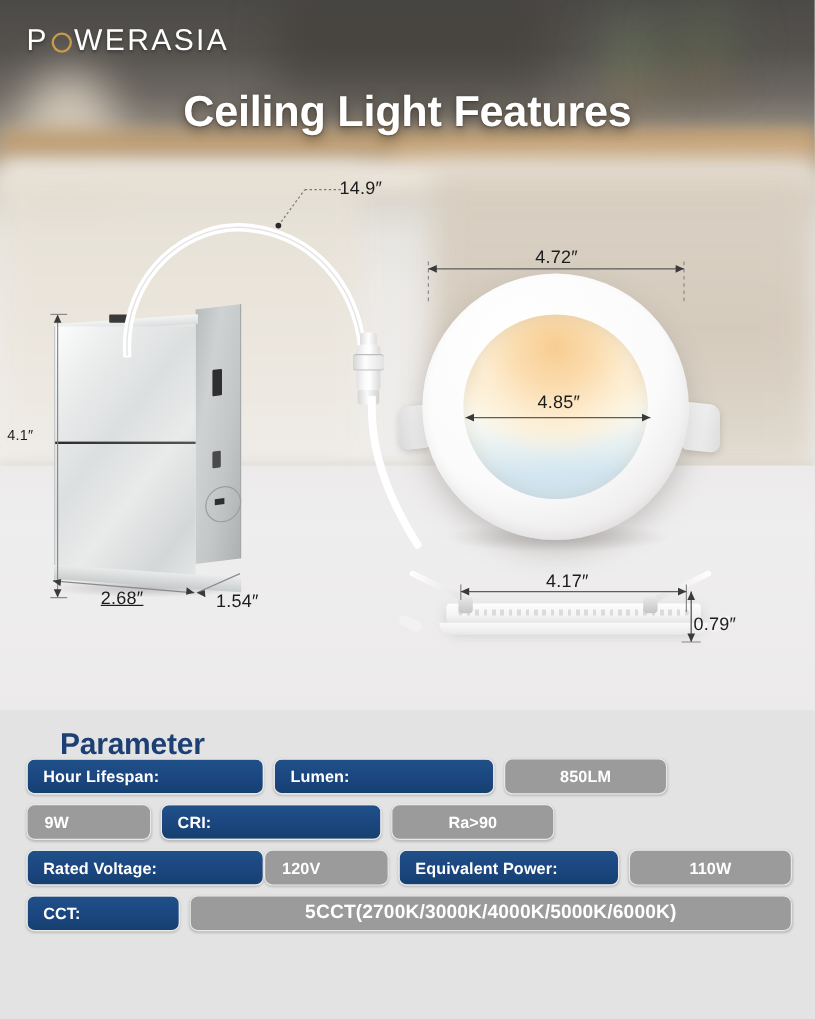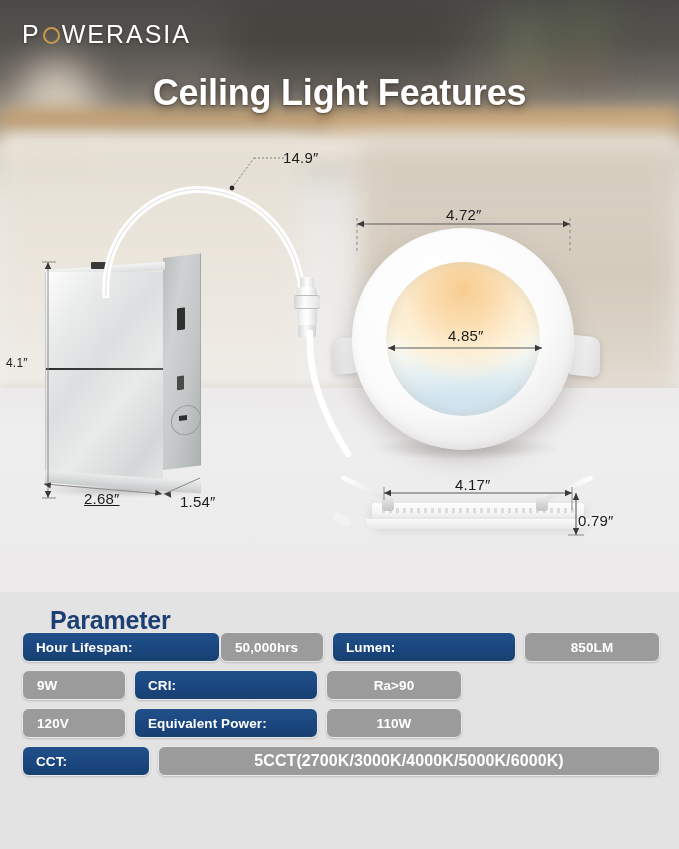--- a/index.html
+++ b/index.html
@@ -435,32 +435,32 @@
     <div class="dim dim-079">0.79″</div>
   </div>
 
   <div class="param-panel">
     <div class="param-title">Parameter</div>
 
     <div class="table">
 
       <div class="trow">
         <div class="cell label c-lab1">Hour Lifespan:</div>
-        <div class="cell value c-val1">50,000hrs</div>
         <div class="cell label c-lab2">Lumen:</div>
         <div class="cell value c-val2">850LM</div>
       </div>
 
       <div class="trow">
         <div class="cell value c-val1">9W</div>
         <div class="cell label c-lab2">CRI:</div>
         <div class="cell value c-val2">Ra&gt;90</div>
       </div>
 
       <div class="trow">
+        <div class="cell label c-lab1">Rated Voltage:</div>
         <div class="cell value c-val1">120V</div>
         <div class="cell label c-lab2">Equivalent Power:</div>
         <div class="cell value c-val2">110W</div>
       </div>
 
       <div class="trow">
         <div class="cell label c-cct-lab">CCT:</div>
         <div class="cell value c-cct-val">5CCT(2700K/3000K/4000K/5000K/6000K)</div>
       </div>
 

